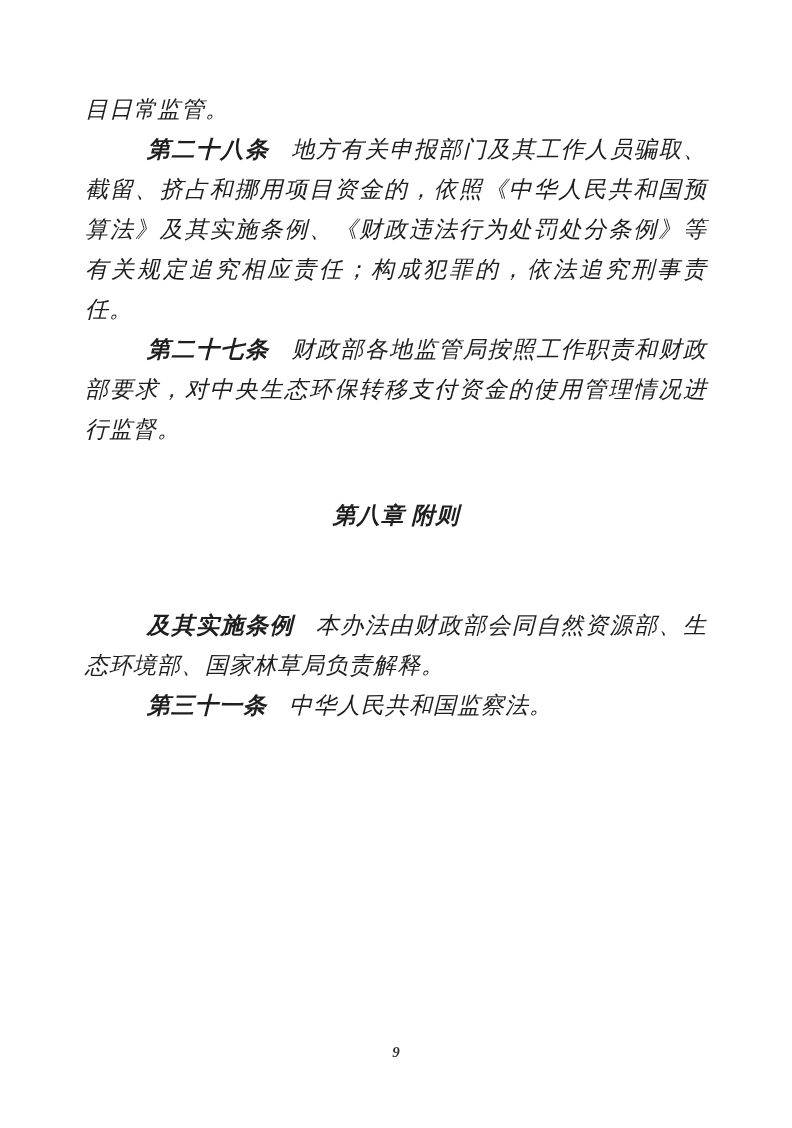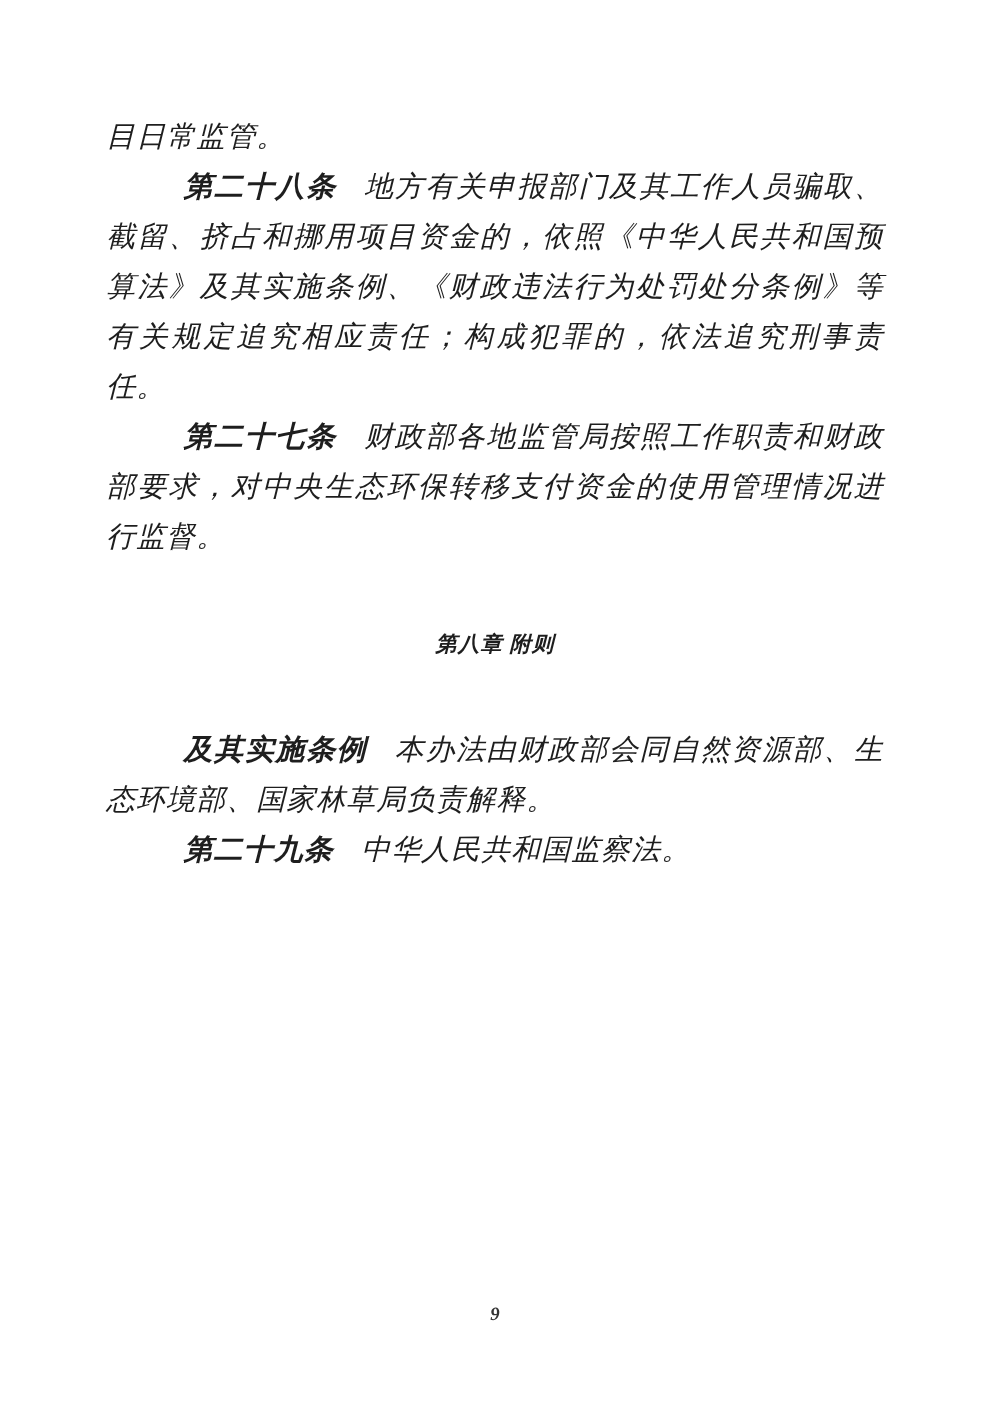--- a/index.html
+++ b/index.html
@@ -33,22 +33,22 @@
     word-break: break-all;
   }
   .para.article {
     text-indent: 62px;
   }
   .term {
     font-weight: bold;
     margin-right: 22px;
   }
   .chapter {
-    margin: 46px 0 44px 0;
-    font-size: 17px;
+    margin: 46px 0 70px 0;
+    font-size: 23px;
     line-height: 40px;
     font-weight: bold;
     text-align: center;
     letter-spacing: 1px;
   }
   .page-number {
     position: absolute;
     left: 0;
     right: 0;
     top: 1044px;
@@ -75,18 +75,18 @@
 
 
   <h2 class="chapter">第八章 附则</h2>
 
 
   <p class="para article">
     <span class="term">及其实施条例</span><span>本办法由财政部会同自然资源部、生态环境部、国家林草局负责解释。</span>
   </p>
 
   <p class="para article">
-    <span class="term">第二十九条</span><span>中华人民共和国监察法。</span>
+    <span class="term">第三十一条</span><span>中华人民共和国监察法。</span>
   </p>
 
   <div class="page-number">9</div>
 
 </div>
 
 </body></html>

